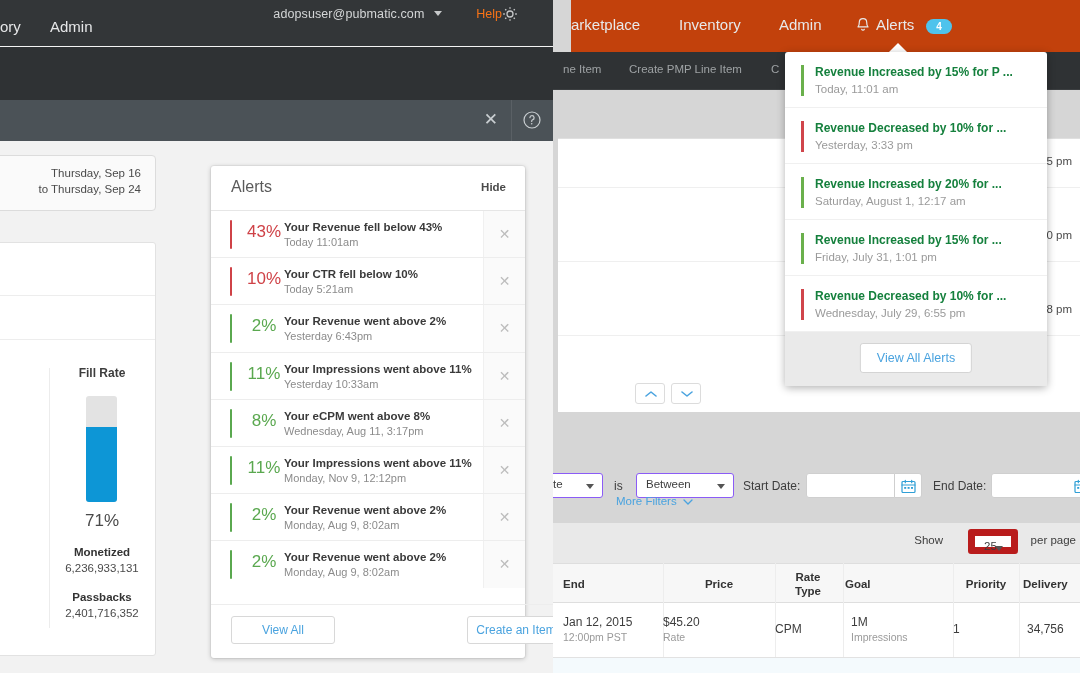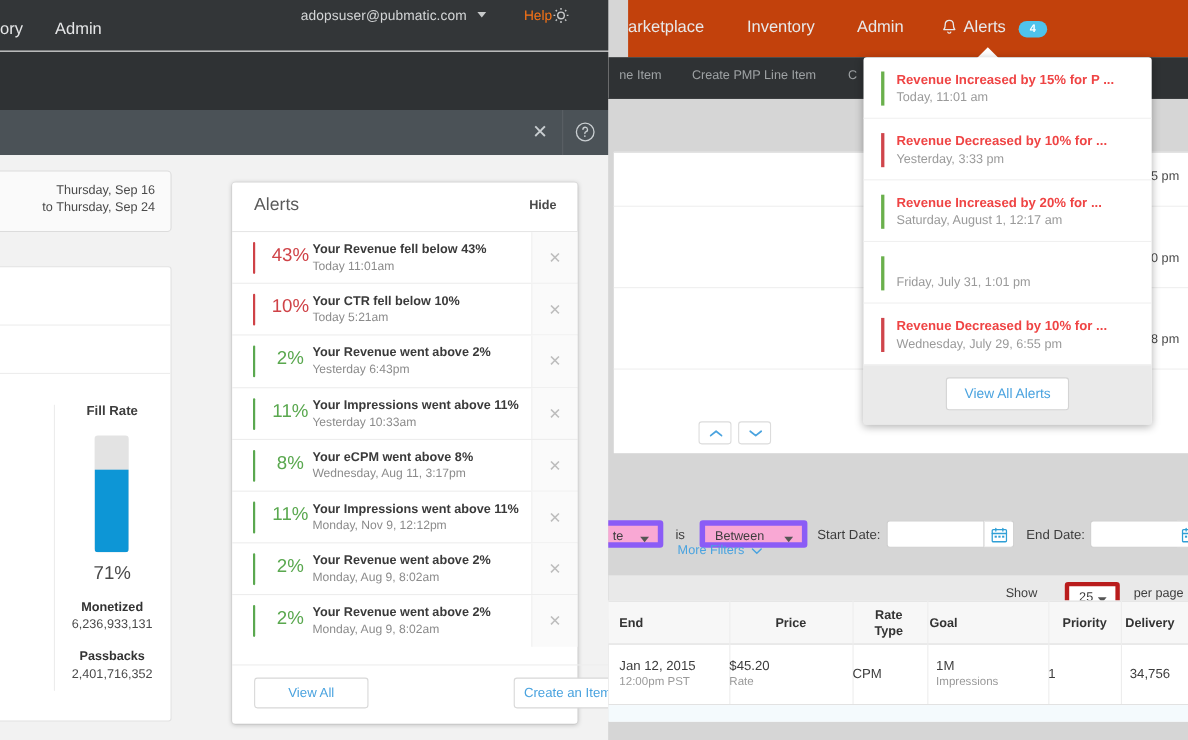--- a/index.html
+++ b/index.html
@@ -86,47 +86,47 @@
   .rw-subline { position: absolute; left: 0; top: 89px; width: 527px; height: 1px; background: #3b3e40; }
   .rw-body { position: absolute; left: 0; top: 90px; width: 527px; height: 583px; background: #d6d6d6; }
 
   .rw-card { position: absolute; left: 5px; top: 48px; width: 522px; height: 274px; background: #fff; border-top: 1px solid #e0e0e0; }
   .rw-card .rowline { position: absolute; left: 0; width: 522px; height: 1px; background: #efefef; }
   .rw-card .rowtime { position: absolute; right: 8px; font-size: 11.5px; color: #4a4a4a; }
   .chev-btn { position: absolute; width: 30px; height: 21px; background: #fff; border: 1px solid #dcdcdc; border-radius: 3px; }
   .chev-btn svg { position: absolute; left: 9px; top: 6px; }
 
   .filterbar { position: absolute; left: 0; top: 375px; width: 527px; height: 58px; background: #d6d6d6; }
-  .fb-sel { position: absolute; background: #f9a8d4; border: 5px solid #8b5cf6; border-radius: 3px; height: 25px; }
+  .fb-sel { position: absolute; background: #ffffff; border: 1px solid #8b5cf6; border-radius: 3px; height: 25px; }
   .fb-sel .lbl { position: absolute; left: 9px; top: 4px; font-size: 11.5px; color: #3d3d3d; }
   .fb-sel .ar { position: absolute; right: 8px; top: 10px; width: 0; height: 0; border-left: 4px solid transparent; border-right: 4px solid transparent; border-top: 5px solid #555; }
   .fb-txt { position: absolute; font-size: 12px; color: #3d3d3d; }
   .fb-input { position: absolute; height: 25px; background: #fff; border: 1px solid #cfcfcf; border-radius: 3px 0 0 3px; }
   .cal-btn { position: absolute; width: 27px; height: 25px; background: #fff; border: 1px solid #cfcfcf; border-left: none; border-radius: 0 3px 3px 0; }
   .morefilters { position: absolute; left: 63px; top: 30px; font-size: 11.5px; color: #4aa3df; }
   .showbar { position: absolute; left: 0; top: 433px; width: 527px; height: 40px; background: #e9e9e9; }
   .showbar .sb { position: absolute; top: 11px; font-size: 11.5px; color: #3d3d3d; }
-  .showbar .numsel { position: absolute; right: 62px; top: 6px; width: 50px; height: 25px; background: #fff; border: 4px solid #b91c1c; border-radius: 3px; }
-
-  .tbl { position: absolute; left: 0; top: 456px; width: 527px; height: 110px; background: #fff; }
+  .showbar .numsel { position: absolute; right: 62px; top: 6px; width: 50px; height: 25px; background: #fff; border: 7px solid #b91c1c; border-radius: 3px; }
+
+  .tbl { position: absolute; left: 0; top: 473px; width: 527px; height: 110px; background: #fff; }
   .tbl-head { position: absolute; left: 0; top: 0; width: 527px; height: 40px; background: #f7f7f7; border-top: 1px solid #dedede; border-bottom: 1px solid #dedede; }
   .th { position: absolute; font-size: 11.5px; font-weight: bold; color: #333; text-align: center; }
   .tbl-row { position: absolute; left: 0; top: 40px; width: 527px; height: 54px; }
   .td { position: absolute; font-size: 12px; color: #3d3d3d; text-align: left; }
   .td .sub { display: block; font-size: 10.5px; color: #9a9a9a; margin-top: 2px; }
   .colsep { position: absolute; top: 0; width: 1px; height: 94px; background: #ededed; }
   .tbl-bottomline { position: absolute; left: 0; top: 94px; width: 527px; height: 1px; background: #e2e2e2; }
   .tbl-altrow { position: absolute; left: 0; top: 95px; width: 527px; height: 15px; background: #f4fafd; }
 
   
   .dropdown { position: absolute; left: 785px; top: 52px; width: 262px; background: #fff; border-radius: 3px; box-shadow: 0 2px 8px rgba(0,0,0,.3); }
   .dd-arrow { position: absolute; left: 888px; top: 43px; width: 0; height: 0; border-left: 10px solid transparent; border-right: 10px solid transparent; border-bottom: 10px solid #fff; }
   .dd-row { position: relative; height: 56px; border-bottom: 1px solid #f0f0f0; }
   .dd-bar { position: absolute; left: 16px; top: 13px; width: 3px; height: 31px; }
-  .dd-title { position: absolute; left: 30px; top: 13px; right: 12px; font-size: 12px; font-weight: bold; color: #ef4444; white-space: nowrap; overflow: hidden; }
+  .dd-title { position: absolute; left: 30px; top: 13px; right: 12px; font-size: 12px; font-weight: bold; color: #15803d; white-space: nowrap; overflow: hidden; }
   .dd-time { position: absolute; left: 30px; top: 31px; right: 12px; font-size: 11.5px; color: #9a9a9a; white-space: nowrap; }
   .dd-foot { position: relative; height: 54px; background: #eaeaea; }
   .dd-foot .btn {
     position: absolute; left: 50%; transform: translateX(-50%); top: 11px;
     height: 30px; line-height: 28px; padding: 0 16px;
     background: #fff; border: 1px solid #d4d4d4; border-radius: 3px; color: #4aa3df; font-size: 12.5px;
   }
 </style>
 </head>
 <body>
@@ -414,20 +414,21 @@
           <div class="dd-title">Revenue Decreased by 10% for ...</div>
           <div class="dd-time">Yesterday, 3:33 pm</div>
         </div>
         <div class="dd-row">
           <div class="dd-bar" style="background:#6ab04c"></div>
           <div class="dd-title">Revenue Increased by 20% for ...</div>
           <div class="dd-time">Saturday, August 1, 12:17 am</div>
         </div>
         <div class="dd-row">
           <div class="dd-bar" style="background:#6ab04c"></div>
+          <div class="dd-title">Revenue Increased by 15% for ...</div>
           <div class="dd-time">Friday, July 31, 1:01 pm</div>
         </div>
         <div class="dd-row">
           <div class="dd-bar" style="background:#d0454b"></div>
           <div class="dd-title">Revenue Decreased by 10% for ...</div>
           <div class="dd-time">Wednesday, July 29, 6:55 pm</div>
         </div>
       </div>
     <div class="dd-foot">
       <div class="btn">View All Alerts</div>

